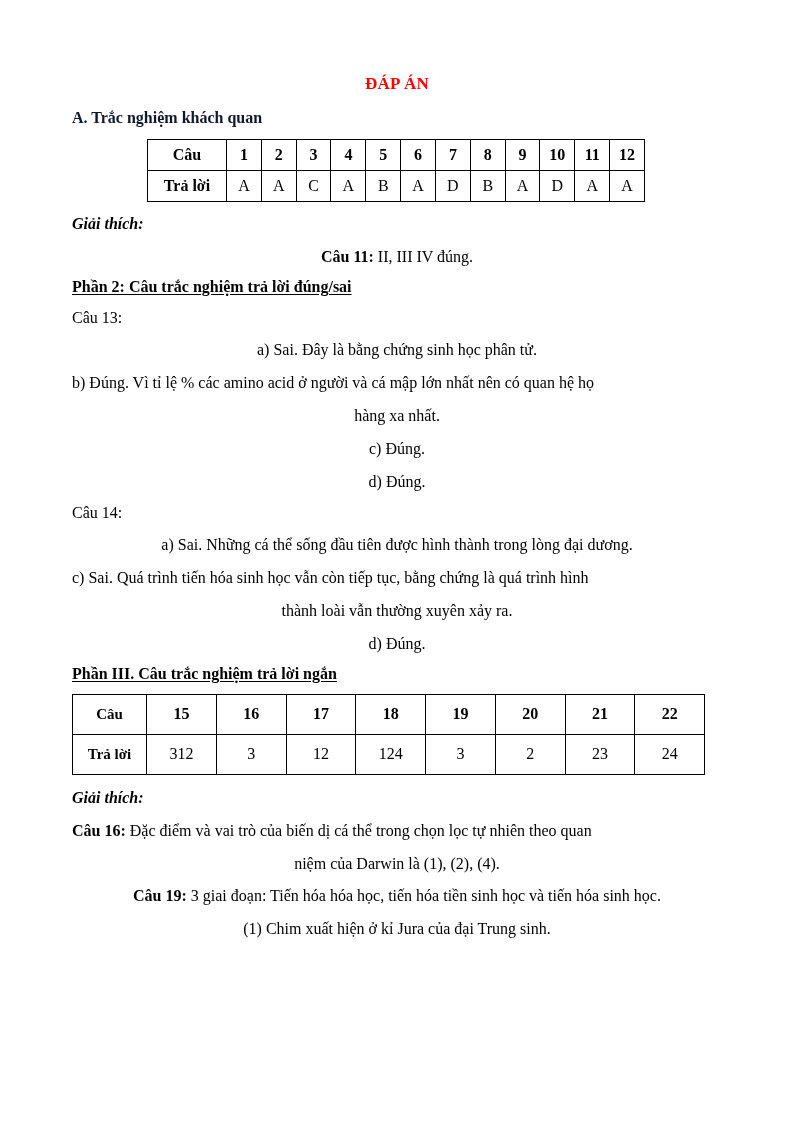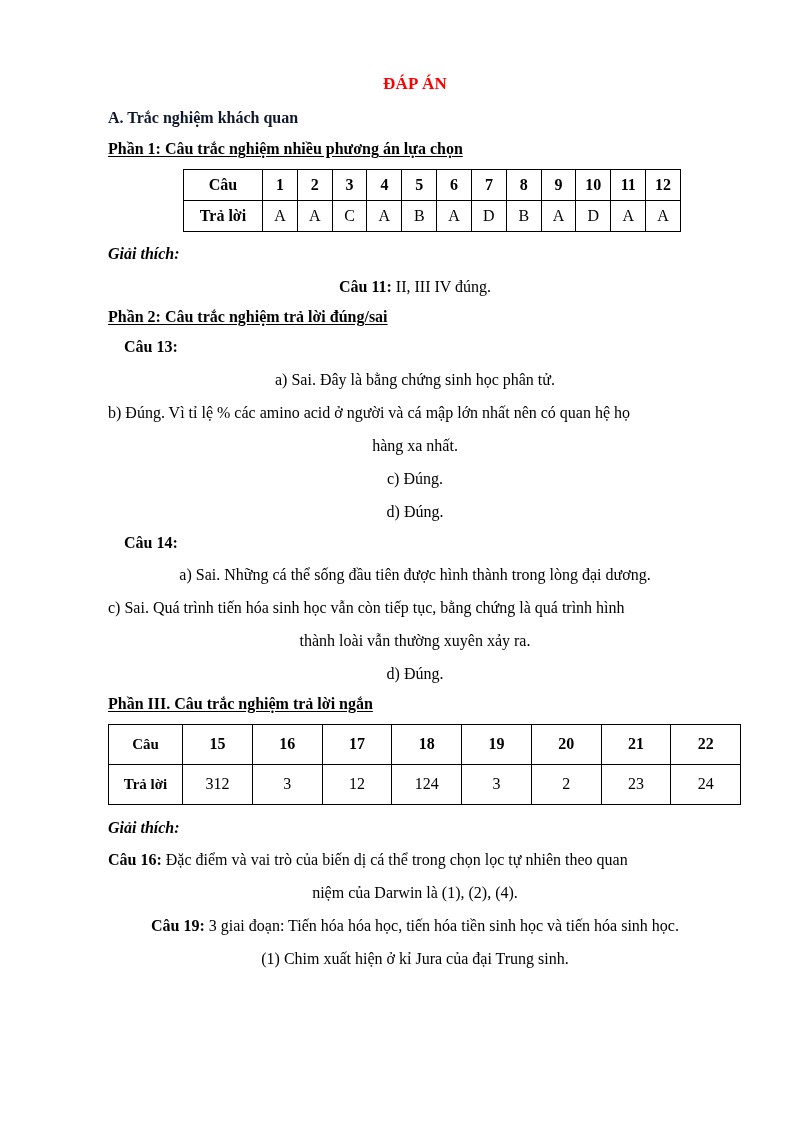--- a/index.html
+++ b/index.html
@@ -12,21 +12,21 @@
     background: #ffffff;
     font-family: "Liberation Serif", "DejaVu Serif", serif;
     color: #000000;
     overflow: hidden;
   }
   .page {
     position: relative;
     width: 794px;
     height: 1122px;
     box-sizing: border-box;
-    padding: 62px 72px 40px 108px;
+    padding: 62px 72px 40px 72px;
   }
 
   
   .doc-title {
     text-align: center;
     color: #ff0000;
     font-weight: bold;
     font-size: 17px;
     letter-spacing: 0.2px;
     margin: 12px 0 14px 0;
@@ -41,23 +41,23 @@
   }
   .part-heading {
     font-weight: bold;
     font-size: 16px;
     text-decoration: underline;
     text-underline-offset: 2px;
     margin: 0 0 9px 0;
     line-height: 1.3;
   }
   .sub-heading {
-    font-weight: bold;
-    font-size: 16px;
-    margin: 0 0 9px 16px;
+    font-weight: normal;
+    font-size: 16px;
+    margin: 0 0 9px 0;
     line-height: 1.35;
   }
   .explain-label {
     font-weight: bold;
     font-style: italic;
     font-size: 16px;
     margin: 0 0 9px 0;
     line-height: 1.3;
   }
 
@@ -112,21 +112,20 @@
 </style>
 </head>
 <body>
 
 <div class="page">
 
   <div class="doc-title">ĐÁP ÁN</div>
 
   <div class="red-heading">A. Trắc nghiệm khách quan</div>
 
-  <div class="part-heading">Phần 1: Câu trắc nghiệm nhiều phương án lựa chọn</div>
 
   <div class="tbl-wrap-1">
     <table class="ans t1">
       <tbody>
         <tr>
           <td class="lbl">Câu</td>
           <td class="num">1</td>
           <td class="num">2</td>
           <td class="num">3</td>
           <td class="num">4</td>

